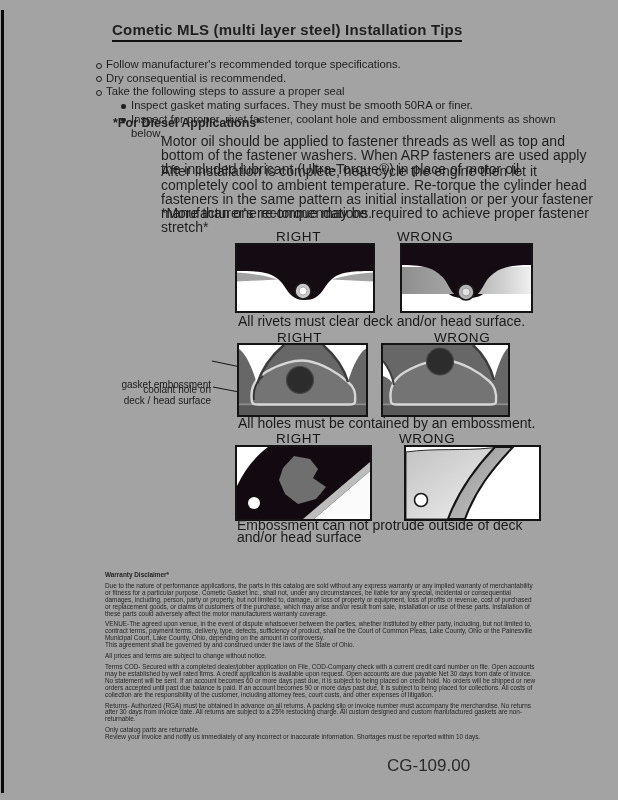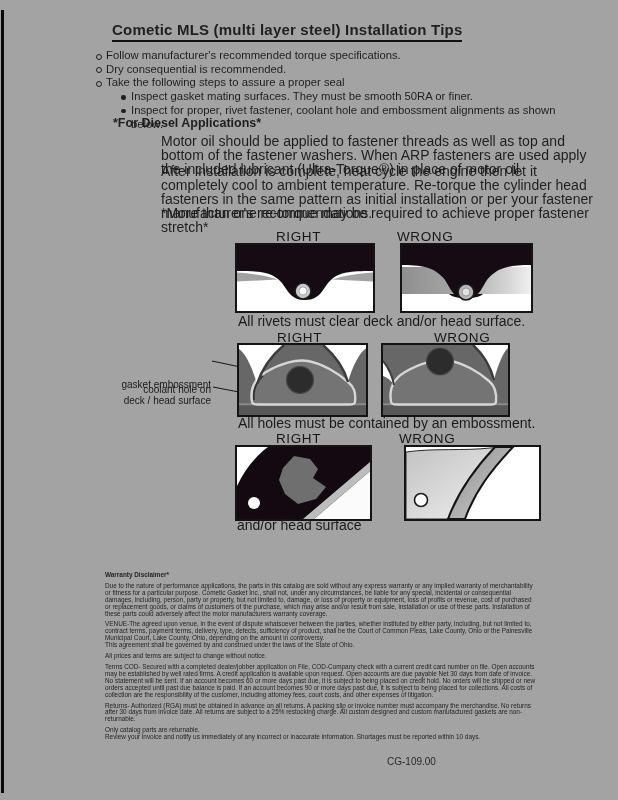--- a/index.html
+++ b/index.html
@@ -1,39 +1,39 @@
 <!DOCTYPE html>
 <html><head>
 <meta charset="utf-8">
 <style>
   html,body{margin:0;padding:0;background:#ffffff;}
   .page{position:relative;width:618px;height:800px;background:#a3a3a3;overflow:hidden;
         font-family:"Liberation Sans", sans-serif;color:#1f1f1f;}
   .edge-line{position:absolute;left:1px;top:10px;width:3px;height:783px;background:#0a0a0a;}
   .title{position:absolute;left:112px;top:21px;font-size:15px;font-weight:bold;
          border-bottom:2px solid #111;padding-bottom:2px;letter-spacing:.2px;white-space:nowrap;}
-  .bullets{position:absolute;left:95px;top:49px;width:470px;font-size:11.3px;line-height:13.7px;}
+  .bullets{position:absolute;left:95px;top:58px;width:470px;font-size:11.3px;line-height:13.7px;}
   .b-row{display:flex;}
   .b-row .mk{width:11px;flex:0 0 11px;position:relative;}
   .ring{position:absolute;left:1px;top:4.5px;width:4px;height:4px;border:1px solid #1f1f1f;border-radius:50%;}
   .sub{margin-left:25px;}
   .dot{position:absolute;left:1px;top:5px;width:4.5px;height:4.5px;background:#1f1f1f;border-radius:50%;}
   .diesel-h{position:absolute;left:113px;top:116px;font-size:12.5px;font-weight:bold;}
   .para{position:absolute;left:113px;width:442px;font-size:14px;line-height:14px;margin-left:48px;}
   .headers span{position:absolute;font-size:13.5px;font-weight:500;letter-spacing:.6px;color:#161616;}
   .figbox{position:absolute;border:2px solid #141414;background:#fff;}
   .figbox svg{display:block;}
   .caption{position:absolute;font-size:14px;line-height:12px;color:#1b1b1b;}
   .sidelabel{position:absolute;left:100px;width:111px;text-align:right;font-size:10px;line-height:11px;color:#1b1b1b;}
   .leader{position:absolute;left:100px;top:330px;pointer-events:none;}
   .warranty{position:absolute;left:105px;top:572px;width:432px;font-size:6.4px;line-height:6.9px;color:#242424;}
   .warranty .wh{font-weight:bold;margin:0 0 4px 0;}
   .warranty p{margin:0 0 4px 0;}
   .warranty p.tight{margin:0;}
-  .footer-code{position:absolute;left:387px;top:756px;font-size:10px;color:#2a2a2a;}
+  .footer-code{position:absolute;left:387px;top:756px;font-size:17px;color:#2a2a2a;}
 </style>
 </head>
 <body>
 
 <div class="page">
   <div class="edge-line"></div>
 
   <div class="title">Cometic MLS (multi layer steel) Installation Tips</div>
 
   <div class="bullets">
@@ -175,20 +175,21 @@
             <stop offset="1" stop-color="#cfcfcf"></stop>
         </linearGradient>
       </defs>
       <rect width="133" height="72" fill="#ffffff"></rect>
       <path d="M0,5 C28,1 58,4 84,1 L97,0 C76,22 58,44 48,72 L0,72 Z" fill="url(#r3deck)" stroke="#2a2a2a" stroke-width="1"></path>
       <path d="M89,0 L107,0 C86,22 69,44 59,72 L42,72 C53,42 71,19 89,0 Z" fill="url(#r3band)" stroke="#141414" stroke-width="2"></path>
       <circle cx="15" cy="53" r="6.5" fill="#ffffff" stroke="#1a1a1a" stroke-width="1.6"></circle>
     </svg>
   </div>
   <div class="caption" style="left:237px;top:519px;">
+    <div>Embossment can not protrude outside of deck</div>
     <div>and/or head surface</div>
   </div>
 
   <div class="warranty">
     <p class="wh">Warranty Disclaimer*</p>
     <p>Due to the nature of performance applications, the parts in this catalog are sold without any express warranty or any implied warranty of merchantability or fitness for a particular purpose.  Cometic Gasket Inc., shall not, under any circumstances, be liable for any special, incidental or consequential damages, including, person, party or property, but not limited to, damage, or loss of property or equipment, loss of profits or revenue, cost of purchased or replacement goods, or claims of customers of the purchase, which may arise and/or result from sale, installation or use of these parts.  Installation of these parts could adversely affect the motor manufacturers warranty coverage.</p>
     <p class="tight">VENUE-The agreed upon venue, in the event of dispute whatsoever between the parties, whether instituted by either party, including, but not limited to, contract terms, payment terms, delivery, type, defects, sufficiency of product, shall be the Court of Common Pleas, Lake County, Ohio or the Painesville Municipal Court, Lake County, Ohio, depending on the amount in controversy.</p>
     <p>This agreement shall be governed by and construed under the laws of the State of Ohio.</p>
     <p>All prices and terms are subject to change without notice.</p>
     <p>Terms COD- Secured with a completed dealer/jobber application on File, COD-Company check with a current credit card number on file.  Open accounts may be established by well rated firms.  A credit application is available upon request.  Open accounts are due payable Net 30 days from date of invoice.  No statement will be sent.  If an account becomes 60 or more days past due, it is subject to being placed on credit hold.  No orders will be shipped or new orders accepted until past due balance is paid.  If an account becomes 90 or more days past due, it is subject to being placed for collections.  All costs of collection are the responsibility of the customer, including attorney fees, court costs, and other expenses of litigation.</p>

